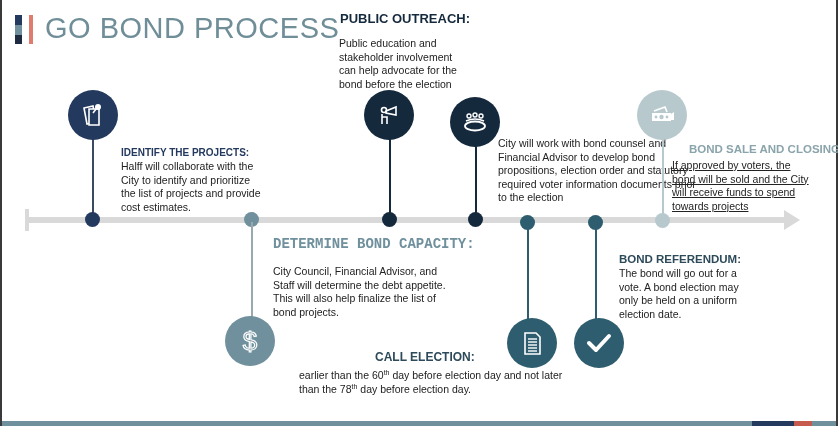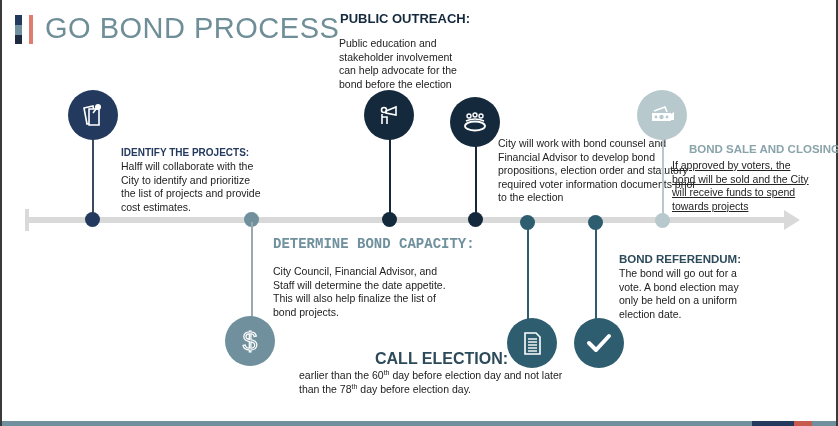--- a/index.html
+++ b/index.html
@@ -58,21 +58,21 @@
 <div class="body-text" style="left:121px; top:160px; width:140px;">Halff will collaborate with the City to identify and prioritize the list of projects and provide cost estimates.</div>
 
 <div class="dot" style="left:244px; top:212px; background:#6f909c;"></div>
 <div class="stem" style="left:251px; top:222px; height:96px; background:#9aa9ae;"></div>
 <div class="icon-circle" style="left:225px; top:316px; background:#6f909c;">
   <svg viewBox="0 0 30 30">
     <text x="15" y="24" text-anchor="middle" font-family="Liberation Sans, sans-serif" font-size="26" fill="none" stroke="#fff" stroke-width="1.2">$</text>
   </svg>
 </div>
 <div class="heading" style="left:273px; top:236px; font-size:14px; color:#6f909c;font-family:Liberation Mono, monospace;">DETERMINE BOND CAPACITY:</div>
-<div class="body-text" style="left:273px; top:265px; width:185px;">City Council, Financial Advisor, and Staff will determine the date appetite. This will also help finalize the list of bond projects.</div>
+<div class="body-text" style="left:273px; top:265px; width:185px;">City Council, Financial Advisor, and Staff will determine the debt appetite. This will also help finalize the list of bond projects.</div>
 
 <div class="heading" style="left:340px; top:11px; font-size:13px; color:#15293d;">PUBLIC OUTREACH:</div>
 <div class="body-text" style="left:339px; top:37px; width:130px;">Public education and stakeholder involvement can help advocate for the bond before the election</div>
 <div class="icon-circle" style="left:364px; top:90px; background:#15293d;">
   <svg viewBox="0 0 30 30">
     <path d="M12 11 L22 7 L22 15 L12 13 Z" fill="none" stroke="#fff" stroke-width="1.6"></path>
     <circle cx="10" cy="10" r="2.5" fill="none" stroke="#fff" stroke-width="1.6"></circle>
     <path d="M8 14 L8 24 M8 17 L13 17 L13 24" fill="none" stroke="#fff" stroke-width="1.6"></path>
   </svg>
 </div>
@@ -97,21 +97,21 @@
 <div class="icon-circle" style="left:507px; top:318px; background:#2d5d6e;">
   <svg viewBox="0 0 30 30">
     <path d="M8 5 L19 5 L23 9 L23 26 L8 26 Z" fill="none" stroke="#fff" stroke-width="1.6"></path>
     <line x1="11" y1="11" x2="20" y2="11" stroke="#fff" stroke-width="1.4"></line>
     <line x1="11" y1="14" x2="20" y2="14" stroke="#fff" stroke-width="1.4"></line>
     <line x1="11" y1="17" x2="20" y2="17" stroke="#fff" stroke-width="1.4"></line>
     <line x1="11" y1="20" x2="20" y2="20" stroke="#fff" stroke-width="1.4"></line>
     <line x1="11" y1="23" x2="20" y2="23" stroke="#fff" stroke-width="1.4"></line>
   </svg>
 </div>
-<div class="heading" style="left:375px; top:350px; font-size:16px; color:#2d4a5a;">CALL ELECTION:</div>
+<div class="heading" style="left:375px; top:350px; font-size:12px; color:#2d4a5a;">CALL ELECTION:</div>
 <div class="body-text" style="left:299px; top:369px; width:300px;">
   <div><span>earlier than the 60</span><sup>th</sup><span> day before election day and not later</span></div>
   <div><span>than the 78</span><sup>th</sup><span> day before election day.</span></div>
 </div>
 
 <div class="dot" style="left:588px; top:215px; background:#2d5d6e;"></div>
 <div class="stem" style="left:595px; top:225px; height:95px; background:#2d5d6e;"></div>
 <div class="icon-circle" style="left:574px; top:318px; background:#2d5d6e;">
   <svg viewBox="0 0 30 30">
     <path d="M5 15 L12 22 L25 8" fill="none" stroke="#fff" stroke-width="4" stroke-linecap="round" stroke-linejoin="round"></path>

